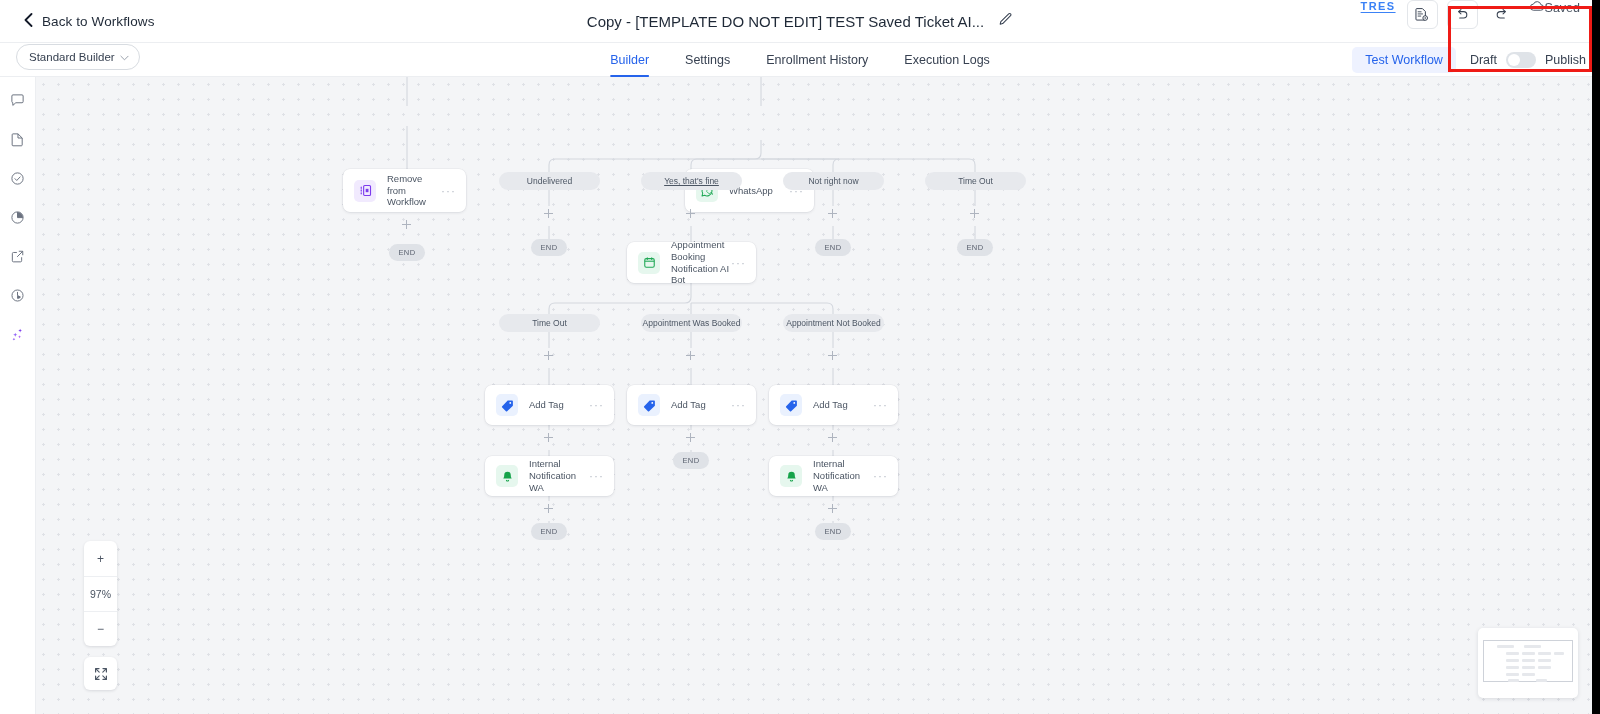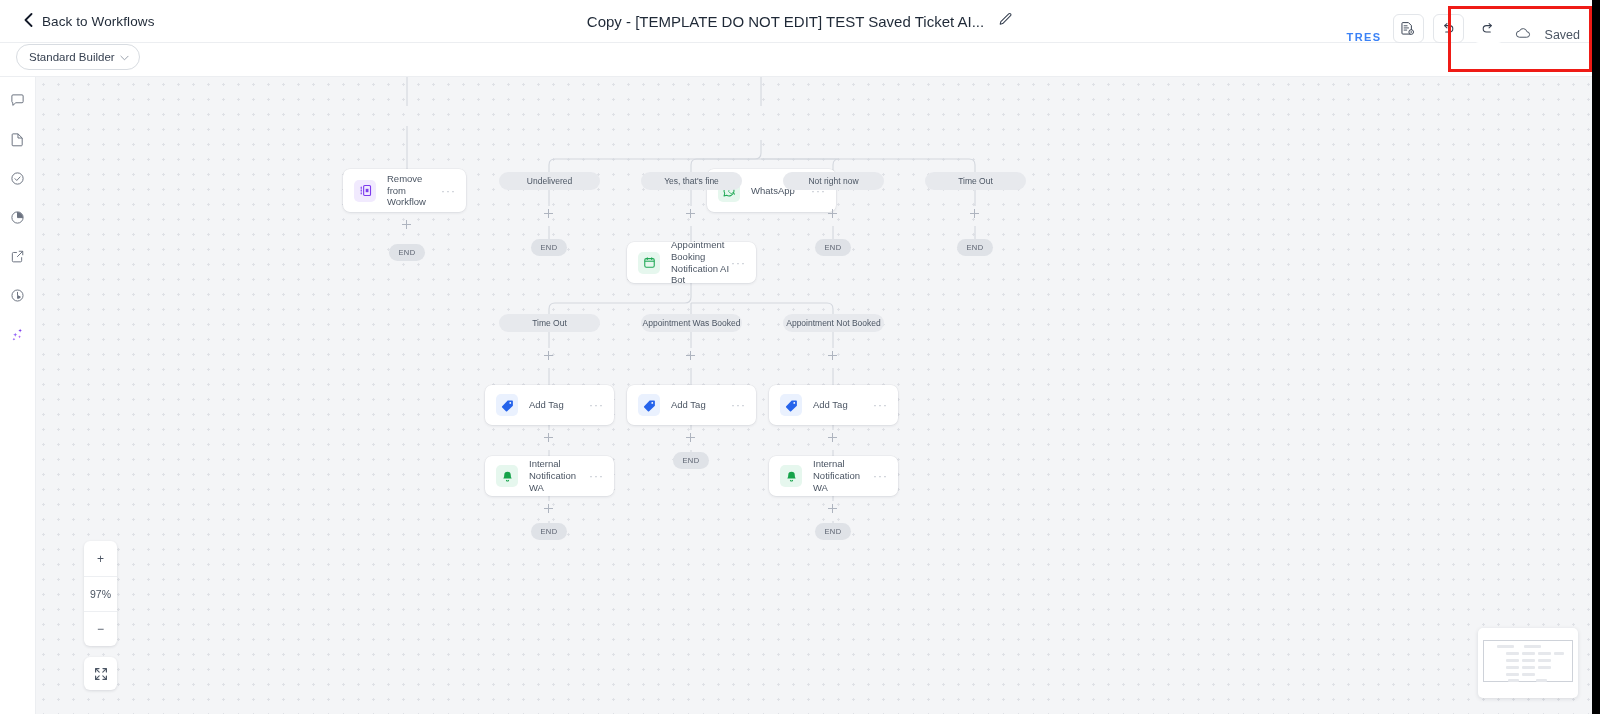--- a/index.html
+++ b/index.html
@@ -38,36 +38,36 @@
     height: 43px; display: flex; align-items: center; gap: 14px;
   }
   .doc-title {
     font-size: 15px; color: #1f2937; font-weight: 400;
     white-space: nowrap;
   }
   .edit-pencil { cursor: pointer; display: block; }
 
   .top-right {
     position: absolute; right: 14px; top: 0; height: 43px;
-    display: flex; align-items: flex-end; gap: 9px;
+    display: flex; align-items: flex-start; gap: 9px;
   }
   .brand-tres {
     font-size: 11px; font-weight: 700; color: #3b82f6;
     letter-spacing: 1.4px; text-decoration: underline;
     text-underline-offset: 2px; margin-right: 2px;
   }
   .icon-btn {
     width: 31px; height: 29px; border: 1px solid #e3e6ea;
     border-radius: 6px; background: #fff;
     display: flex; align-items: center; justify-content: center;
     cursor: pointer;
   }
   .icon-btn.plain { border: none; }
   .saved-chip {
-    display: flex; align-items: center; gap: 14px;
+    display: flex; align-items: center; gap: 0;
     font-size: 12.5px; color: #4b5563; padding: 0 6px 0 2px;
     cursor: default;
   }
 
   
   .subbar {
     position: absolute; left: 0; top: 43px;
     width: 1600px; height: 34px;
     background: #ffffff;
     border-bottom: 1px solid #eceef1;
@@ -318,21 +318,37 @@
 
   <div class="builder-select">
     <span>Standard Builder</span>
     <span>
       <svg width="9" height="6" viewBox="0 0 10 6" fill="none">
         <path d="M1 1l4 4 4-4" stroke="#9aa1ab" stroke-width="1.1" stroke-linecap="round" stroke-linejoin="round"></path>
       </svg>
     </span>
   </div>
 
-
+  <div class="nav-tabs">
+    <div class="nav-tab active">Builder</div>
+    <div class="nav-tab">Settings</div>
+    <div class="nav-tab">Enrollment History</div>
+    <div class="nav-tab">Execution Logs</div>
+  </div>
+
+  <div class="subbar-right">
+    <button class="test-workflow-btn">Test Workflow</button>
+    <div class="publish-group">
+      <span class="pub-label">Draft</span>
+      <div class="toggle">
+          <span class="knob"></span>
+        </div>
+      <span class="pub-label">Publish</span>
+    </div>
+  </div>
 
   <div class="rail">
     <div class="rail-icon">
       <svg width="15" height="15" viewBox="0 0 16 16" fill="none">
         <path d="M2 3.2a1.2 1.2 0 011.2-1.2h9.6A1.2 1.2 0 0114 3.2v6a1.2 1.2 0 01-1.2 1.2H6.2L3 13.2v-2.8a1.2 1.2 0 01-1-1.2v-6z" stroke="#6b7280" stroke-width="1.05" stroke-linejoin="round"></path>
       </svg>
     </div>
     <div class="rail-icon">
       <svg width="15" height="15" viewBox="0 0 16 16" fill="none">
         <path d="M3.2 2h5.3L13 6.4v7.4a.9.9 0 01-.9.9H3.2a.9.9 0 01-.9-.9V2.9A.9.9 0 013.2 2z" stroke="#6b7280" stroke-width="1.05" stroke-linejoin="round"></path>
@@ -434,33 +450,33 @@
           <rect x="7.2" y="5.2" width="3" height="3.6" fill="#7c3aed"></rect>
           <path d="M2.4 3.4v1.2M2.4 6.4v1.2M2.4 9.4v1.2" stroke="#7c3aed" stroke-width="1.3" stroke-linecap="round"></path>
         </svg>
       </span>
       <span class="node-label">Remove from Workflow</span>
       <span class="node-dots">···</span>
     </div>
     <div class="plus" style="left:364px; top:141px;"></div>
     <div class="end-pill" style="left:353px; top:167px;">END</div>
 
-    <div class="node" style="left:671px; top:92px; width:129px; height:43px;justify-content:space-between;">
+    <div class="node" style="left:649px; top:92px; width:129px; height:43px;justify-content:space-between;">
       <span class="node-ico ico-green">
         <svg width="14" height="14" viewBox="0 0 16 16" fill="none">
           <path d="M8 2.2a5.7 5.7 0 00-4.9 8.6l-.8 2.9 3-.78A5.7 5.7 0 108 2.2z" stroke="#1fa855" stroke-width="1.15" stroke-linejoin="round"></path>
           <path d="M6.1 5.6c.2-.4.45-.35.62-.33.16.02.34.02.5.4.16.4.55 1.33.6 1.43.05.1.08.22 0 .35-.08.13-.12.2-.24.32-.12.11-.25.25-.11.48.14.23.6.99 1.29 1.6.88.78 1.62 1.02 1.85 1.14.23.12.37.1.5-.06.14-.16.58-.67.73-.9.16-.23.31-.19.52-.11.2.07 1.3.61 1.52.73.22.11.37.17.43.26.05.1.05.55-.13 1.08" stroke="#1fa855" stroke-width=".9" stroke-linecap="round" stroke-linejoin="round"></path>
         </svg>
       </span>
       <span class="node-label">WhatsApp</span>
       <span class="node-dots">···</span>
     </div>
 
     <div class="pill" style="left:463px; top:95px; width:101px;">Undelivered</div>
-    <div class="pill" style="left:605px; top:95px; width:101px;">Yes, that's fine</div>
+    <div class="pill" style="left:605px; top:95px; width:101px;text-decoration:underline;">Yes, that's fine</div>
     <div class="pill" style="left:747px; top:95px; width:101px;">Not right now</div>
     <div class="pill" style="left:889px; top:95px; width:101px;">Time Out</div>
 
     <div class="plus" style="left:506px; top:130px;"></div>
     <div class="plus" style="left:648px; top:130px;"></div>
     <div class="plus" style="left:790px; top:130px;"></div>
     <div class="plus" style="left:932px; top:130px;"></div>
 
     <div class="end-pill" style="left:495px; top:162px;">END</div>
     <div class="end-pill" style="left:779px; top:162px;">END</div>

